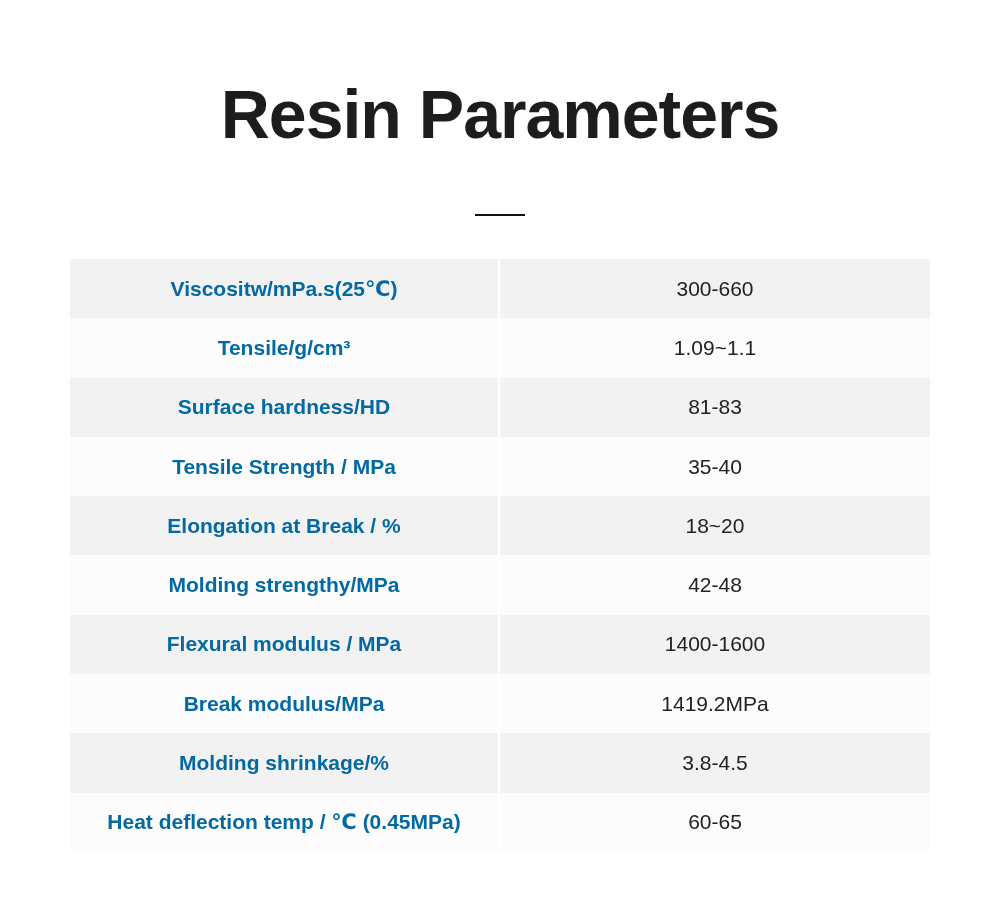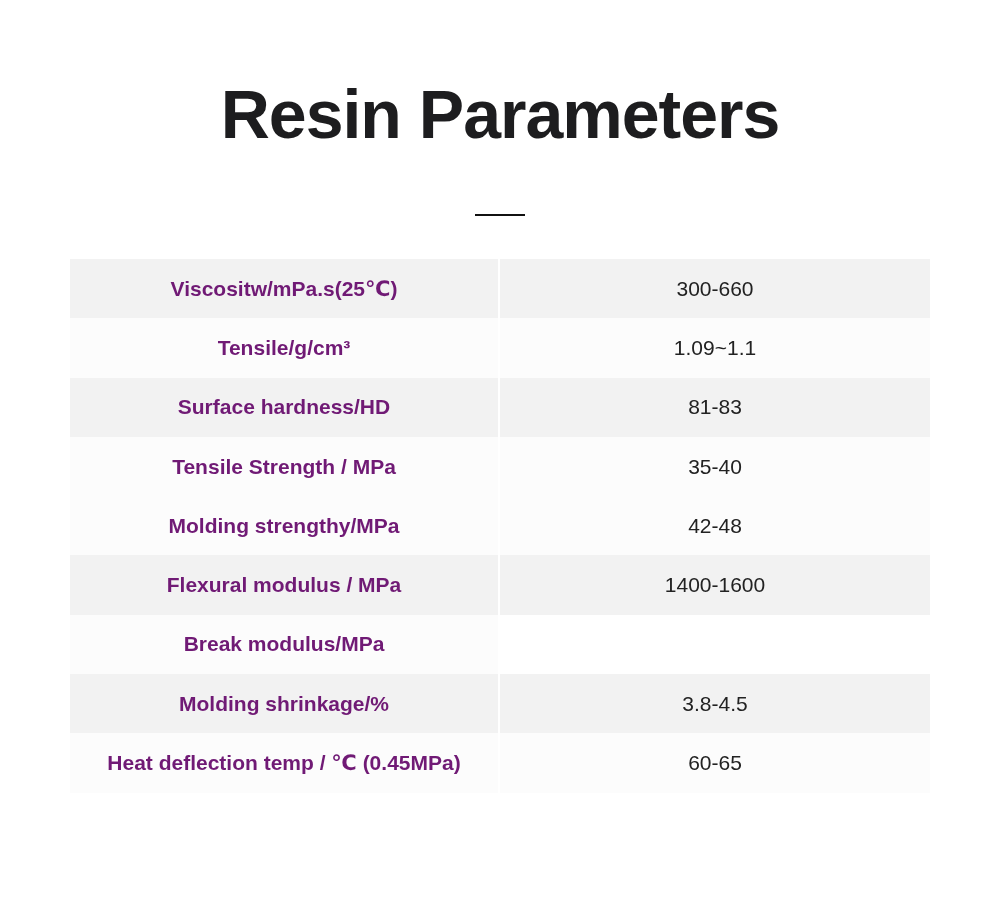--- a/index.html
+++ b/index.html
@@ -35,21 +35,21 @@
   }
   .spec-row {
     display: flex;
     height: 59.3px;
     column-gap: 2px;
   }
   .cell {
     display: flex;
     align-items: center;
     justify-content: center;
-    color: #701a75;
+    color: #0369a1;
   }
   .cell.label {
     width: 428px;
     font-weight: 700;
     font-size: 21px;
   }
   .cell.value {
     flex: 1;
     font-weight: 400;
     font-size: 21px;
@@ -80,33 +80,38 @@
   <div class="spec-row shaded">
     <div class="cell label">Surface hardness/HD</div>
     <div class="cell value">81-83</div>
   </div>
 
   <div class="spec-row plain">
     <div class="cell label">Tensile Strength / MPa</div>
     <div class="cell value">35-40</div>
   </div>
 
+  <div class="spec-row shaded">
+    <div class="cell label">Elongation at Break / %</div>
+    <div class="cell value">18~20</div>
+  </div>
 
   <div class="spec-row plain">
     <div class="cell label">Molding strengthy/MPa</div>
     <div class="cell value">42-48</div>
   </div>
 
   <div class="spec-row shaded">
     <div class="cell label">Flexural modulus / MPa</div>
     <div class="cell value">1400-1600</div>
   </div>
 
   <div class="spec-row plain">
     <div class="cell label">Break modulus/MPa</div>
+    <div class="cell value">1419.2MPa</div>
   </div>
 
   <div class="spec-row shaded">
     <div class="cell label">Molding shrinkage/%</div>
     <div class="cell value">3.8-4.5</div>
   </div>
 
   <div class="spec-row plain">
     <div class="cell label">Heat deflection temp / ℃ (0.45MPa)</div>
     <div class="cell value">60-65</div>

